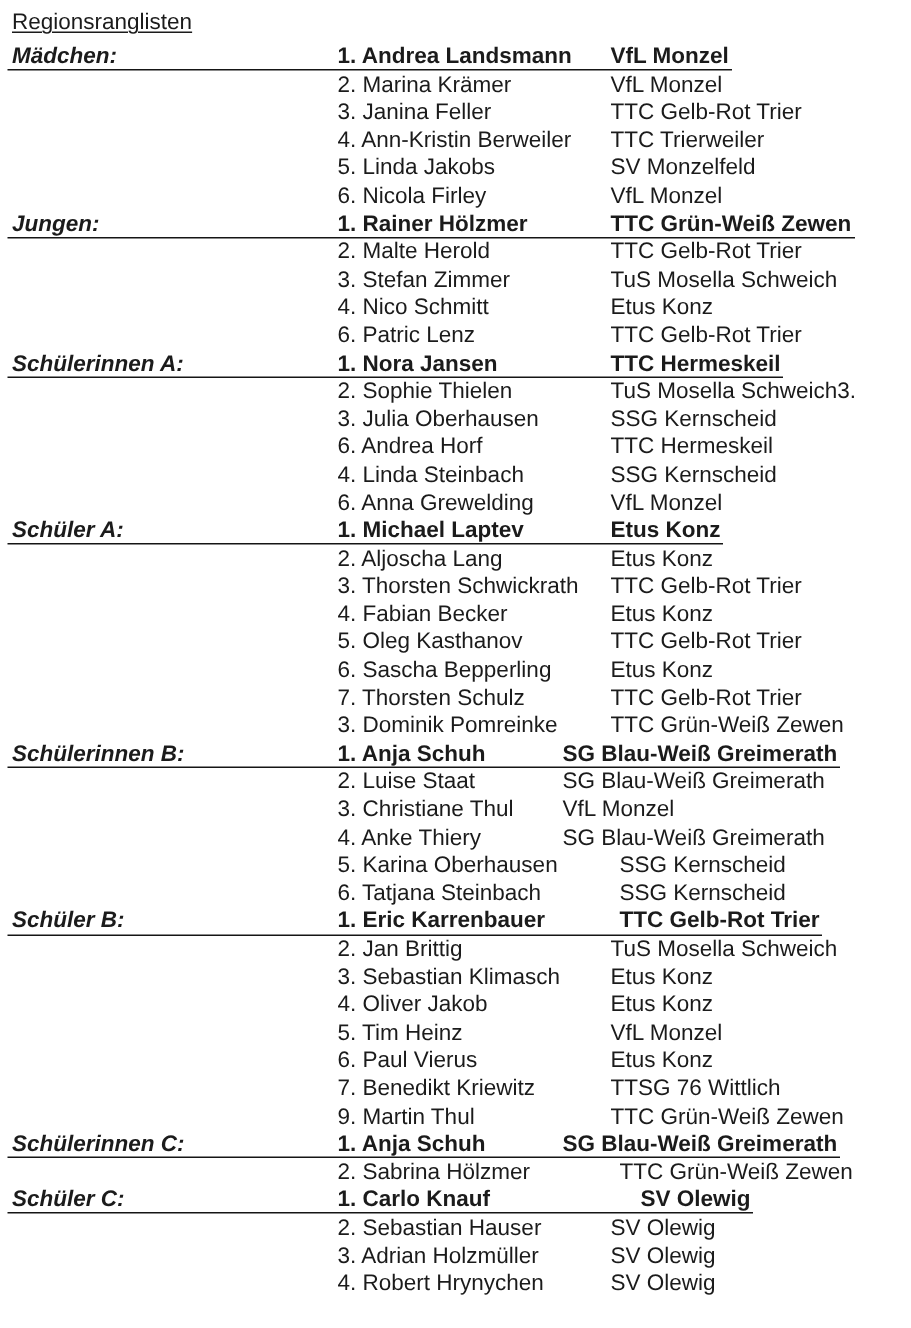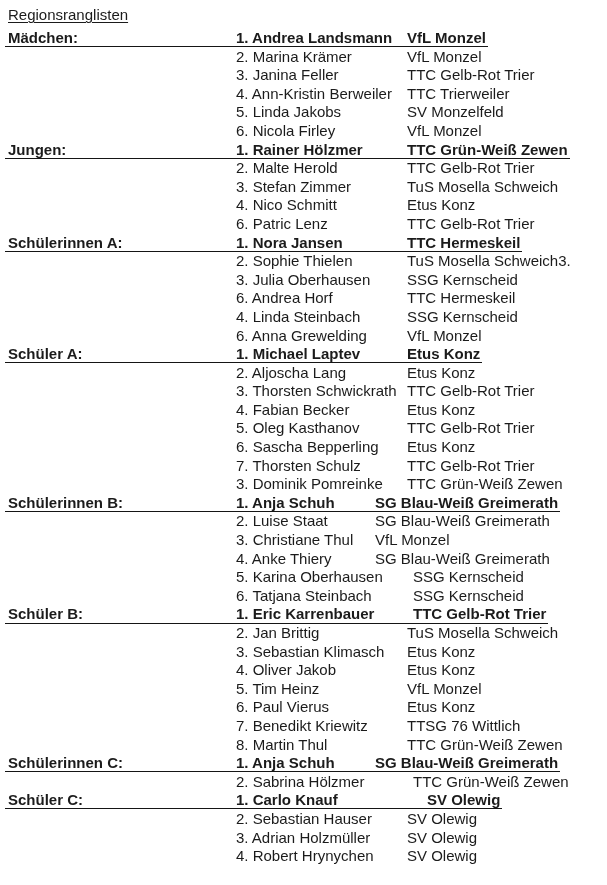--- a/index.html
+++ b/index.html
@@ -30,22 +30,22 @@
     white-space: nowrap;
   }
   .sections { width: 607px; }
   .row {
     position: relative;
     height: 18.6px;
     line-height: 18.6px;
     white-space: nowrap;
   }
   .row span { position: absolute; top: 0; white-space: nowrap; }
-  .cat  { left: 8px; }
-  .name { left: 236px; }
+  .cat  { left: 8px; font-style: italic; }
+  .name { left: 225px; }
   .club { left: 407px; text-align: center; }
   .club.club-left  { left: 375px; }
   .club.club-mid   { left: 413px; }
   .club.club-right { left: 427px; }
   .row.header .cat,
   .row.header .name,
   .row.header .club { font-weight: 700; }
   .rule {
     position: absolute;
     left: 5px;
@@ -229,21 +229,21 @@
         </div>
         <div class="row">
           <span class="name">6. Paul Vierus</span>
           <span class="club">Etus Konz</span>
         </div>
         <div class="row">
           <span class="name">7. Benedikt Kriewitz</span>
           <span class="club">TTSG 76 Wittlich</span>
         </div>
         <div class="row">
-          <span class="name">8. Martin Thul</span>
+          <span class="name">9. Martin Thul</span>
           <span class="club">TTC Grün-Weiß Zewen</span>
         </div>
       </div>
       <div class="section">
         <div class="row header">
           <span class="cat">Schülerinnen C:</span>
           <span class="name">1. Anja Schuh</span>
           <span class="club club-left">SG Blau-Weiß Greimerath</span>
           <div class="rule" style="width: 555px;"></div>
         </div>

